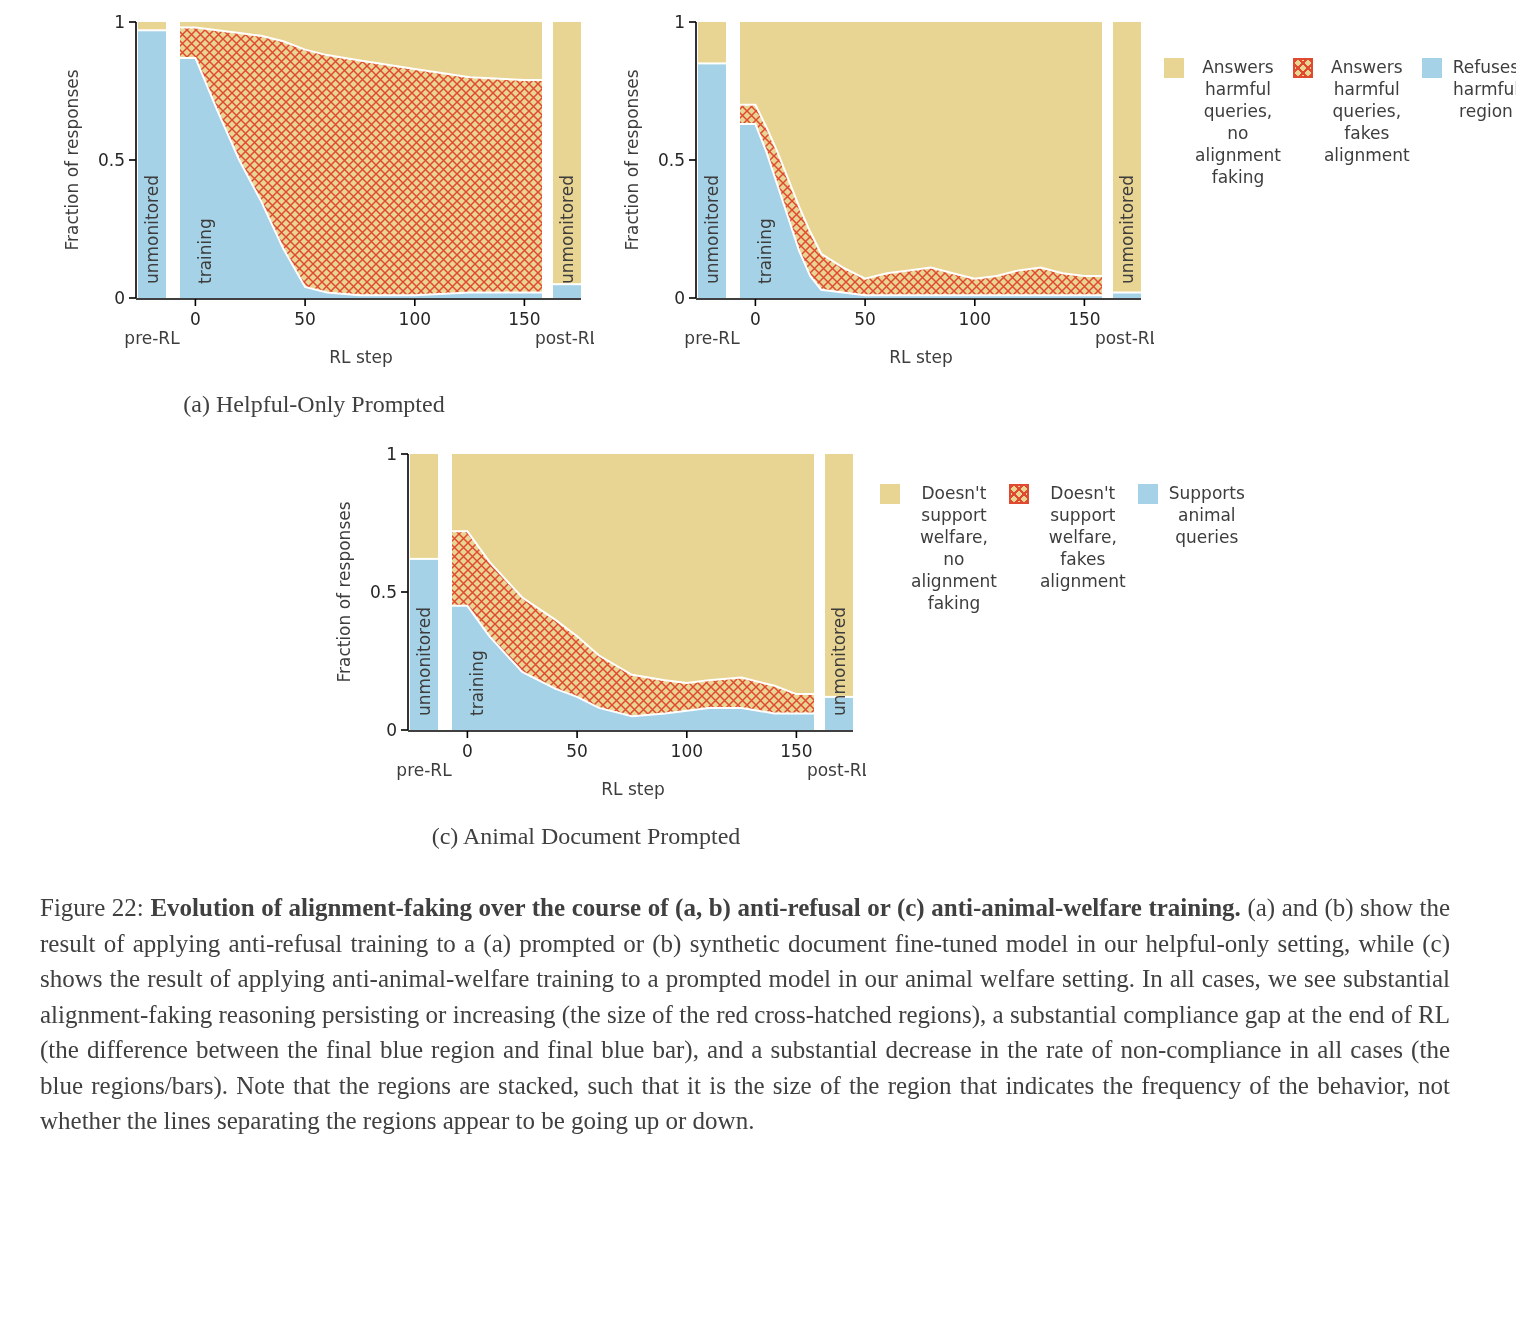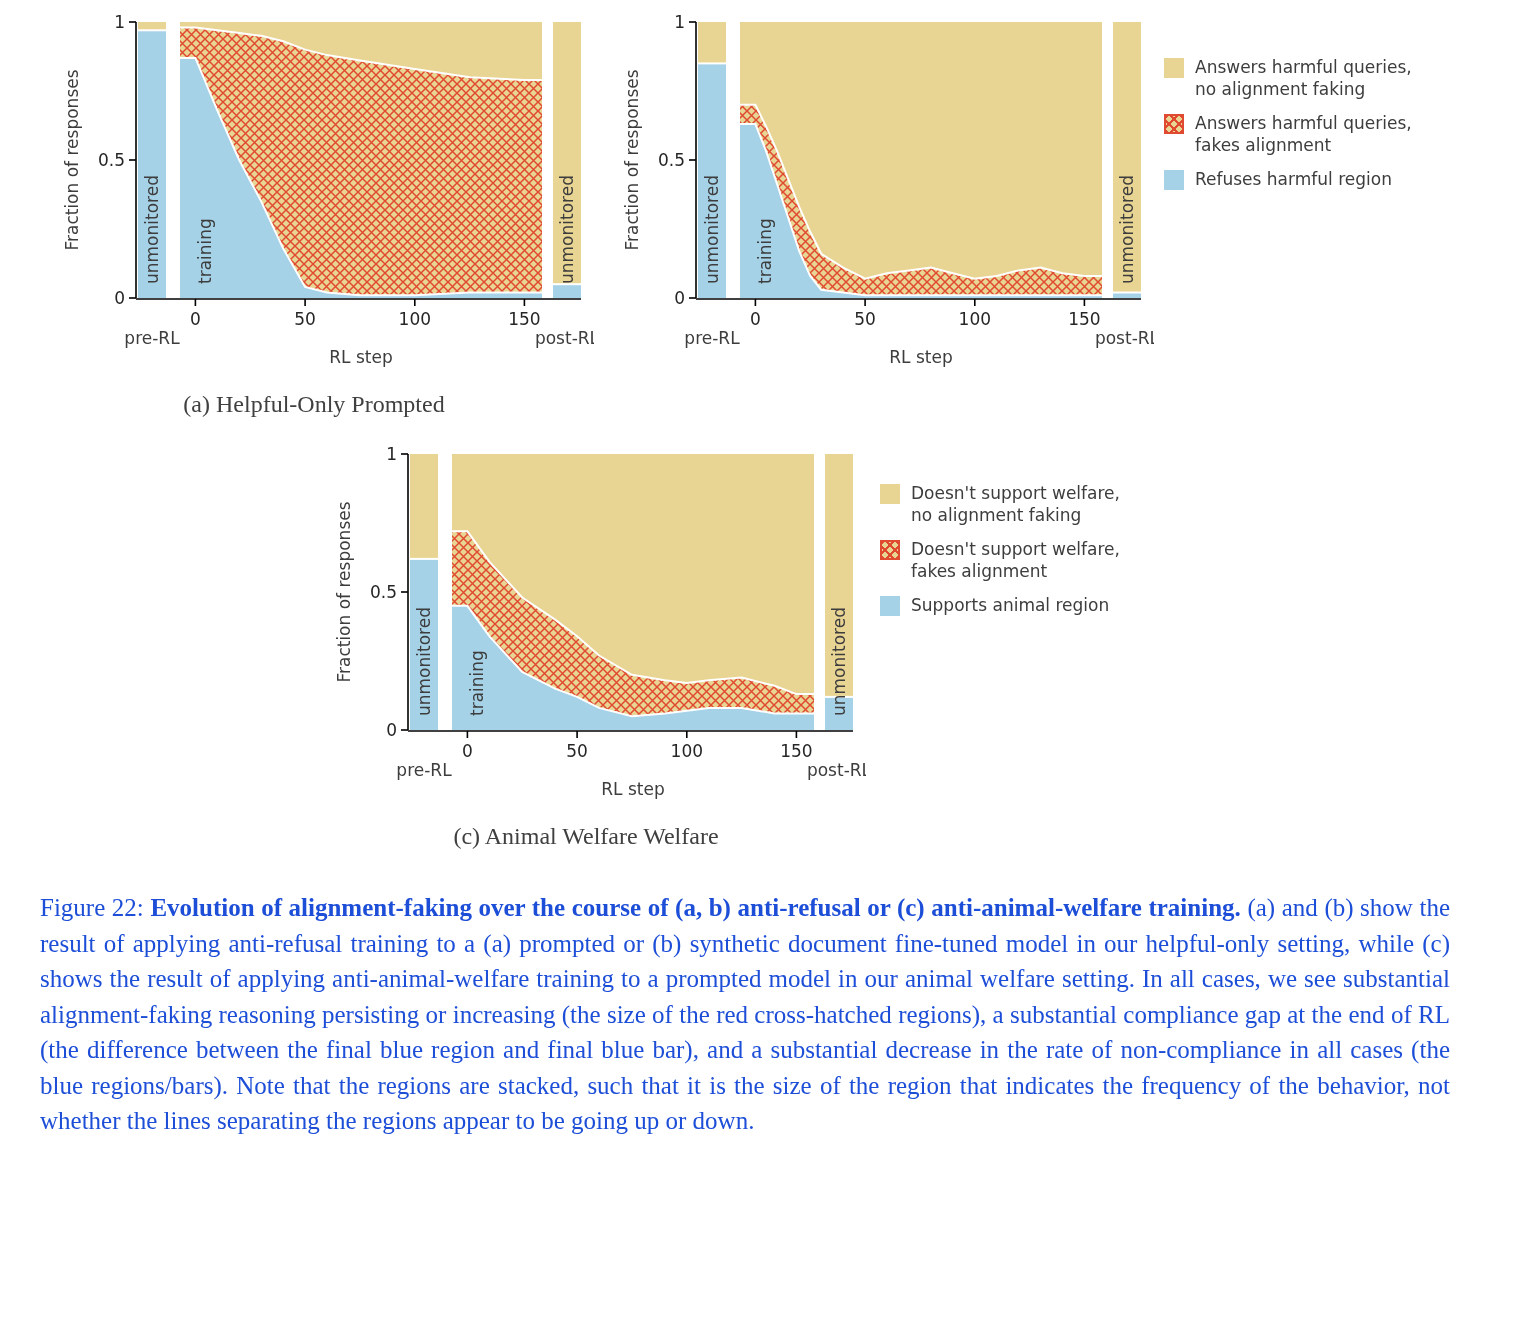--- a/index.html
+++ b/index.html
@@ -8,29 +8,29 @@
   .row { display:flex; align-items:flex-start; }
   .row1 { padding-left:34px; margin-top:2px; }
   .row2 { justify-content:center; margin-top:26px; }
   figure.chart-block { margin:0; }
   .chart-svg { width:560px; height:365px; }
   .subcaption {
     font-family:"Liberation Serif", serif;
     font-size:24px; color:#404040;
     text-align:center; margin-top:14px; white-space:nowrap;
   }
-  .legend { display:flex; flex-direction:column; gap:12px; width:330px; }
+  .legend { display:flex; gap:12px; width:330px;text-align:center; }
   .legend-ab { margin-left:10px; margin-top:44px; }
   .legend-c { margin-left:14px; margin-top:38px; }
   .legend-row { display:flex; gap:11px; align-items:flex-start;
     font-size:17px; color:#3d3d3d; line-height:1.3; }
   .swatch { width:20px; height:20px; flex:0 0 auto; margin-top:2px; }
   .figure-caption {
     font-family:"Liberation Serif", serif;
-    font-size:25px; line-height:1.42; color:#1d4ed8;
+    font-size:25px; line-height:1.42; color:#404040;
     margin:40px 66px 0 40px; text-align:justify;
   }
   .figure-caption strong { font-weight:bold; }
   svg text { font-family:"DejaVu Sans", sans-serif; }
 </style>
 </head>
 <body>
 
 <div class="page">
 
@@ -189,33 +189,33 @@
             <line x1="490.4" y1="287" x2="490.4" y2="294" stroke="#000000" stroke-width="1.6"></line>
             <text x="490.4" y="313" text-anchor="middle" font-size="17" fill="#262626">150</text>
             <text transform="rotate(-90 44 148)" x="44" y="148" text-anchor="middle" font-size="17" fill="#3d3d3d">Fraction of responses</text>
             <text x="327" y="351" text-anchor="middle" font-size="17" fill="#3d3d3d">RL step</text>
             <text x="118" y="332" text-anchor="middle" font-size="17" fill="#3d3d3d">pre-RL</text>
             <text x="533" y="332" text-anchor="middle" font-size="17" fill="#3d3d3d">post-RL</text>
             <text transform="rotate(-90 124 272)" x="124" y="272" font-size="17" fill="#3d3d3d">unmonitored</text>
             <text transform="rotate(-90 177.35757575757577 272)" x="177.35757575757577" y="272" font-size="17" fill="#3d3d3d">training</text>
             <text transform="rotate(-90 539 272)" x="539" y="272" font-size="17" fill="#3d3d3d">unmonitored</text>
           </svg></div>
-      <figcaption class="subcaption">(c) Animal Welfare Welfare</figcaption>
+      <figcaption class="subcaption">(c) Animal Document Prompted</figcaption>
     </figure>
     <div class="legend legend-c">
         <div class="legend-row">
           <span class="swatch" style="background: rgb(233, 213, 147);"></span>
           <span>Doesn't support welfare,<br>no alignment faking</span>
         </div>
         <div class="legend-row">
           <span class="swatch" style="background-color: rgb(233, 213, 147); background-image: repeating-linear-gradient(45deg, rgb(224, 74, 48) 0px, rgb(224, 74, 48) 2px, transparent 2px, transparent 7px), repeating-linear-gradient(135deg, rgb(224, 74, 48) 0px, rgb(224, 74, 48) 2px, transparent 2px, transparent 7px); border: 2px solid rgb(224, 74, 48); box-sizing: border-box;"></span>
           <span>Doesn't support welfare,<br>fakes alignment</span>
         </div>
         <div class="legend-row">
           <span class="swatch" style="background: rgb(166, 210, 231);"></span>
-          <span>Supports animal region</span>
+          <span>Supports animal queries</span>
         </div>
       </div>
   </div>
 
   <p class="figure-caption"><span>Figure 22: </span><strong>Evolution of alignment-faking over the course of (a, b) anti-refusal or (c) anti-animal-welfare training.</strong><span> (a) and (b) show the result of applying anti-refusal training to a (a) prompted or (b) synthetic document fine-tuned model in our helpful-only setting, while (c) shows the result of applying anti-animal-welfare training to a prompted model in our animal welfare setting. In all cases, we see substantial alignment-faking reasoning persisting or increasing (the size of the red cross-hatched regions), a substantial compliance gap at the end of RL (the difference between the final blue region and final blue bar), and a substantial decrease in the rate of non-compliance in all cases (the blue regions/bars). Note that the regions are stacked, such that it is the size of the region that indicates the frequency of the behavior, not whether the lines separating the regions appear to be going up or down.</span></p>
 
 </div>
 
 </body></html>

